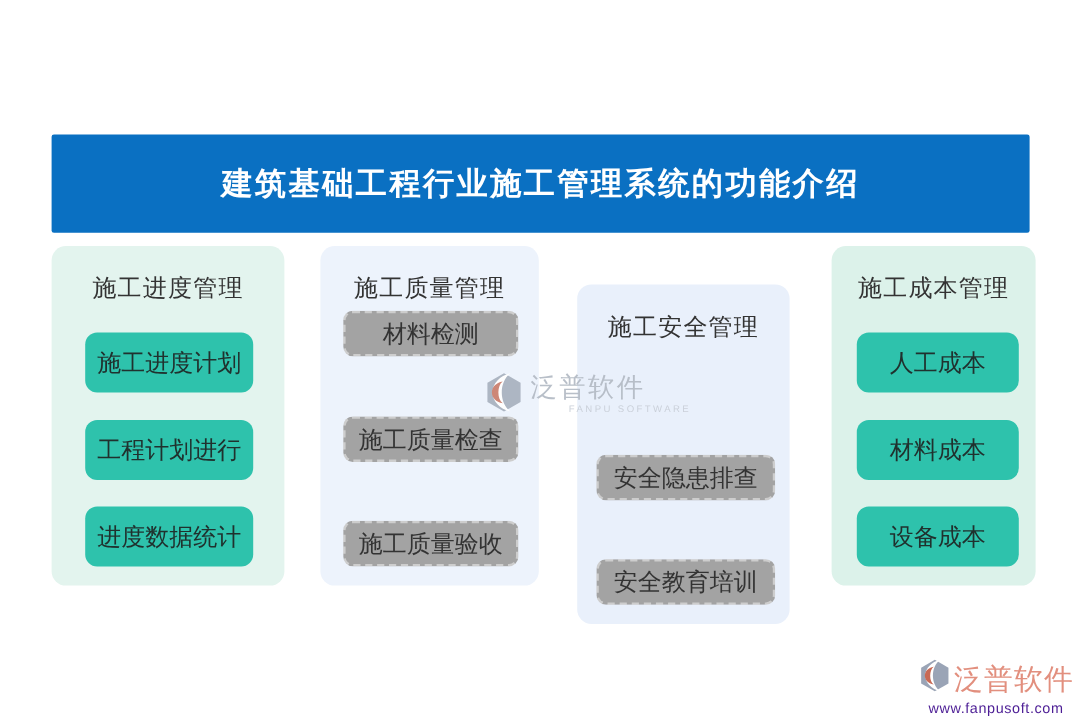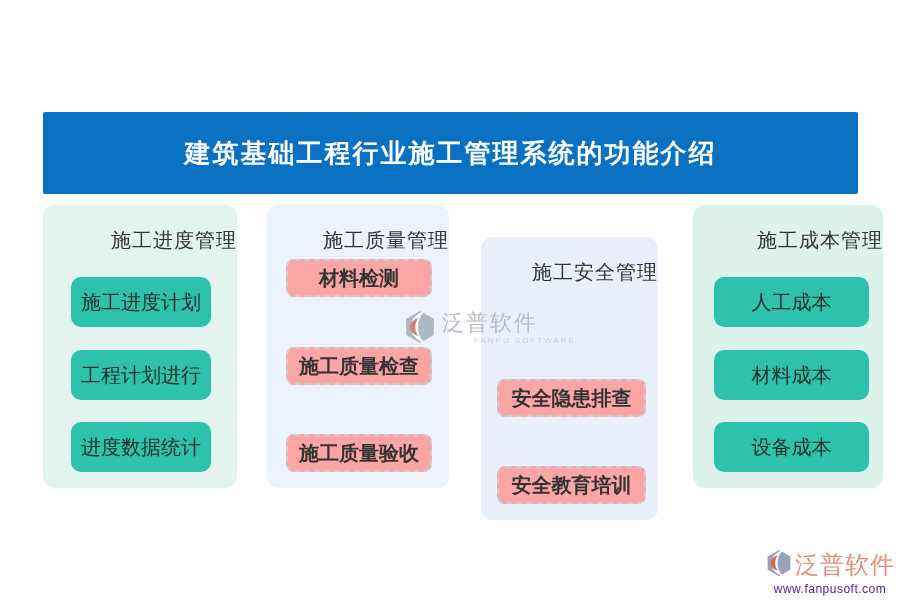--- a/index.html
+++ b/index.html
@@ -31,26 +31,26 @@
 
   
   .col {
     position: absolute;
     top: 205px; height: 283px;
     border-radius: 12px;
   }
   .col.c1 { left: 43px;  width: 194px; background: #e3f4ee; }
   .col.c2 { left: 267px; width: 182px; background: #edf3fc; }
   .col.c3 { left: 481px; width: 177px; background: #e9f0fb; margin-top: 32px; }
-  .col.c4 { left: 693px; width: 190px; background: #dcf2ea; }
+  .col.c4 { left: 693px; width: 170px; background: #dcf2ea; }
 
   .col .hd {
     position: absolute;
     top: 22px; left: 0; right: 0;
-    text-align: right;
+    text-align: center;
     font-size: 20px;
     color: #333333;
     letter-spacing: 1px;
     white-space: nowrap;
   }
 
   .item {
     position: absolute;
     display: flex; align-items: center; justify-content: center;
     font-size: 20px;
@@ -66,25 +66,24 @@
   }
   .solid .item.i1 { top: 72px; }
   .solid .item.i2 { top: 145px; }
   .solid .item.i3 { top: 217px; }
   .c1 .item { left: 28px; right: 26px; }
   .c4 .item { left: 21px; right: 14px; }
 
   
   .dashed .item {
     height: 38px;
-    background: #fca5a5;
+    background: #a3a3a3;
     border: 2px dashed #cdcdcd;
     border-radius: 8px;
     color: #333333;
-    font-weight: bold;
   }
   .dashed .item.i1 { top: 54px; }
   .dashed .item.i2 { top: 142px; }
   .dashed .item.i3 { top: 229px; }
   .c2 .item { left: 19px; right: 17px; }
   .c3 .item { left: 16px; right: 12px; }
 
   
   .watermark {
     position: absolute;

